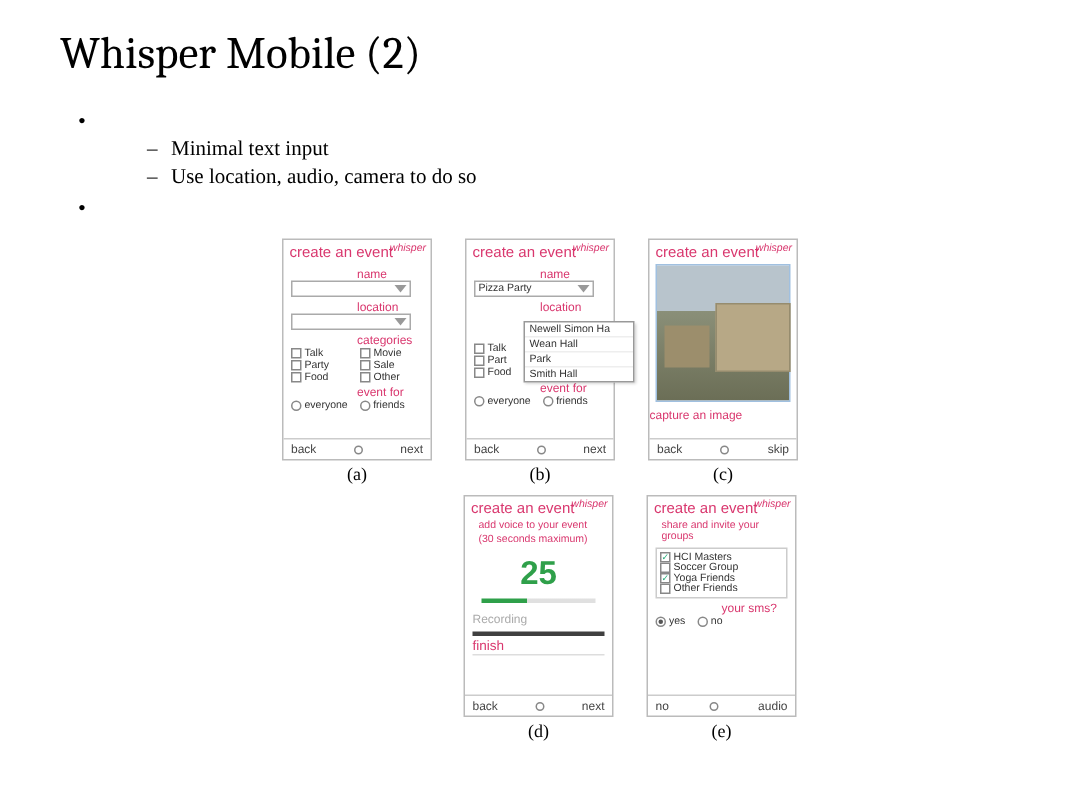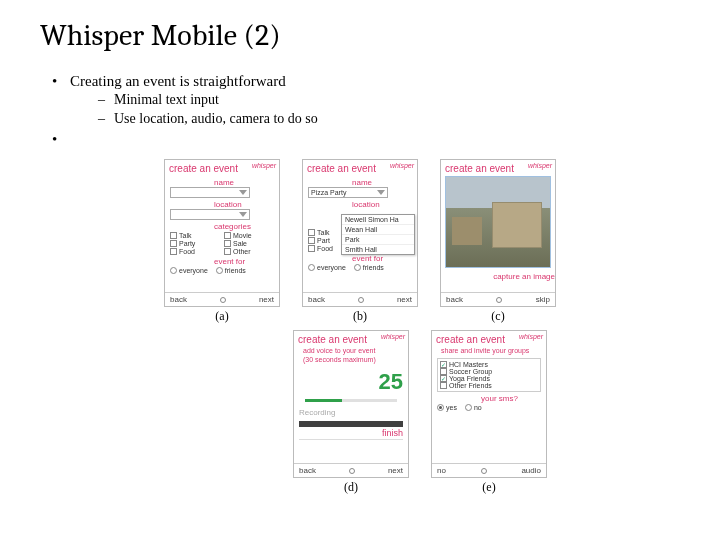--- a/index.html
+++ b/index.html
@@ -22,21 +22,21 @@
   .b1 { display:flex; }
   .b1 .dot { width:18px; }
   .sub { margin-left: 46px; font-size: 14px; }
   .sub .row { display:flex; }
   .sub .dash { width:16px; }
   .phones-row1 { display:flex; justify-content:center; gap:22px; margin-top:10px; }
   .phones-row2 { display:flex; justify-content:center; gap:22px; margin-top:6px; margin-left:120px; }
   .phone-wrap { display:flex; flex-direction:column; align-items:center; }
   .caption { font-size:12px; font-family: Georgia, serif; margin-top:2px; }
   .phone {
-    width:116px; height:148px;
+    width:100px; height:148px;
     border:1px solid #bbb;
     background:#fff;
     display:flex; flex-direction:column;
     font-family: Tahoma, Arial, sans-serif;
     font-size:8px;
     position:relative;
   }
   .branding { position:absolute; top:2px; right:3px; color:#d9376e; font-size:7px; font-style:italic; }
   .ptitle { color:#d9376e; font-size:10px; padding:3px 4px 0 4px; font-weight:normal; }
   .psubtitle { color:#d9376e; font-size:7px; padding:0 4px 2px 4px; }
@@ -63,50 +63,49 @@
   }
   .pfoot .softdot { width:6px; height:6px; border:1px solid #888; border-radius:50%; }
   .popup {
     position:absolute; top:54px; left:38px; width:74px;
     background:#fff; border:1px solid #999;
     box-shadow:1px 1px 2px rgba(0,0,0,.2);
     font-size:7px;
   }
   .popup div { padding:1px 3px; border-bottom:1px solid #eee; color:#333;}
   .popup div:last-child { border-bottom:none; }
-  .countdown { text-align:right; color:#2fa04a; font-size:22px; font-weight:bold; margin-top:4px;}
+  .countdown { text-align:center; color:#2fa04a; font-size:22px; font-weight:bold; margin-top:4px;}
   .meter { height:3px; background:linear-gradient(90deg,#2fa04a 40%, #e0e0e0 40%); margin:4px 6px 6px 6px;}
   .rec { color:#aaa; font-size:8px; }
-  .btn-finish { text-align:right; color:#d9376e; font-size:9px; border-top:6px solid #404040; border-bottom:1px solid #ddd; padding:1px 0; margin-top:4px;}
+  .btn-finish { text-align:left; color:#d9376e; font-size:9px; border-top:3px solid #404040; border-bottom:1px solid #ddd; padding:1px 0; margin-top:4px;}
   .photo {
     margin:2px 4px; height:92px;
     border:1px solid #a0c0e0;
     background:
       linear-gradient(180deg,#b8c4cc 0%, #b8c4cc 34%, #8a8f78 34%, #6b6e56 100%);
     position:relative;
   }
   .photo::before {
     content:""; position:absolute; left:44%; top:28%; width:48px; height:44px;
     background:#b7a886; border:1px solid #968c6e;
   }
   .photo::after {
     content:""; position:absolute; left:6%; top:44%; width:30px; height:28px;
     background:#9c8e6c;
   }
-  .photo-cap { text-align:right; color:#d9376e; font-size:8px; margin-top:2px; }
+  .photo-cap { text-align:left; color:#d9376e; font-size:8px; margin-top:2px; }
 </style>
 </head>
 <body>
 
 <h1>Whisper Mobile (2)</h1>
 
 <div class="bullets">
   <div class="b1">
       <span class="dot">•</span>
-      <span>Creating an event is straightforward</span>
     </div>
   <div class="sub">
     <div class="row">
         <span class="dash">–</span>
         <span>Minimal text input</span>
       </div>
     <div class="row">
         <span class="dash">–</span>
         <span>Use location, audio, camera to do so</span>
       </div>

